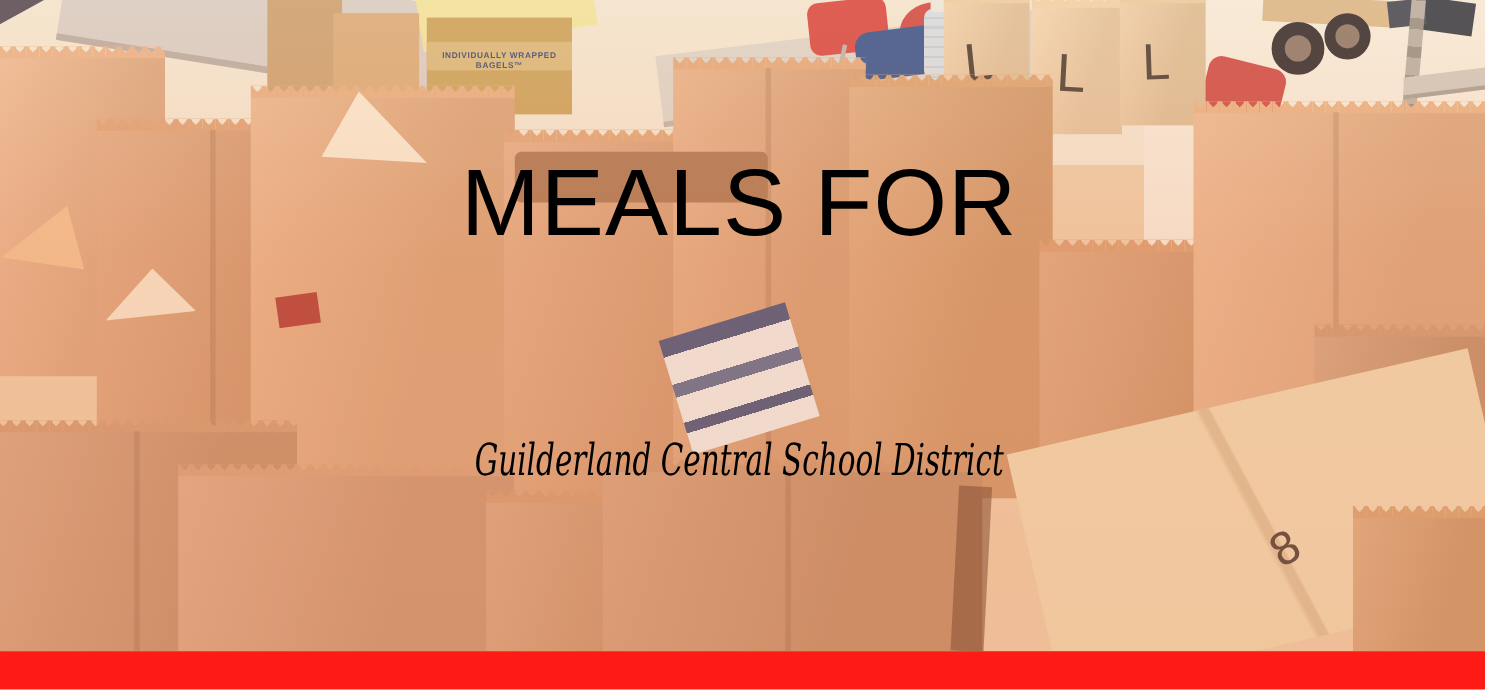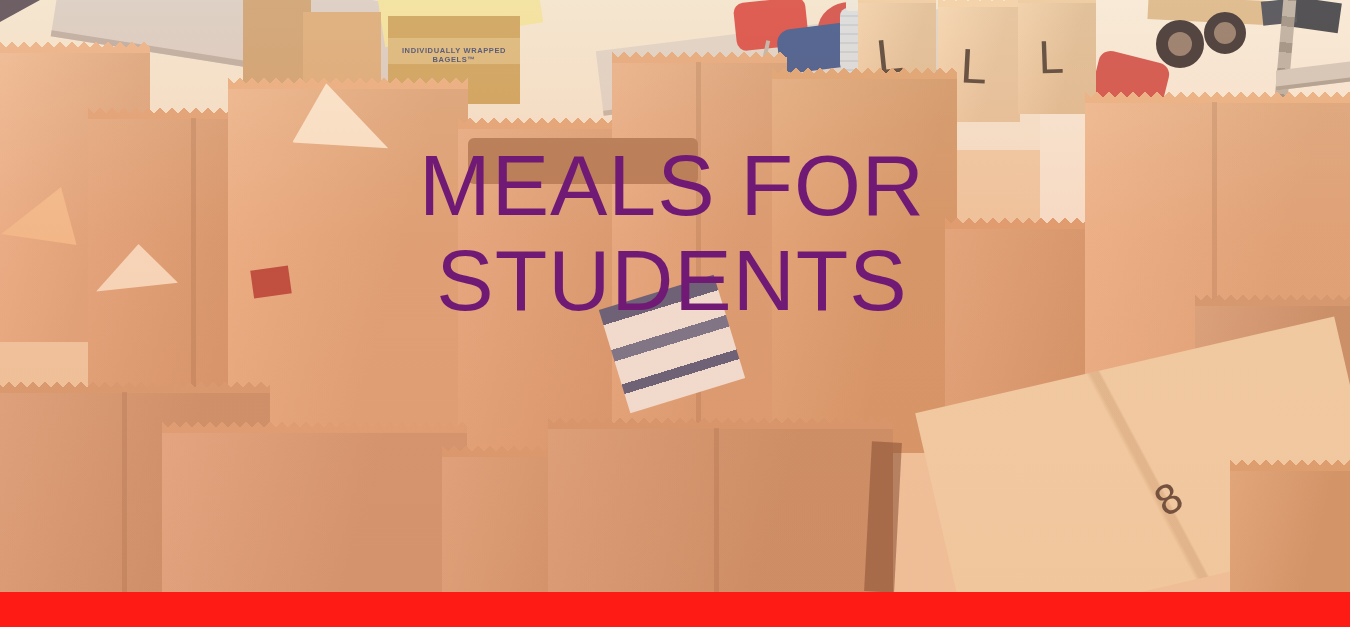--- a/index.html
+++ b/index.html
@@ -26,21 +26,21 @@
   .bag.seam::after {
     content:""; position:absolute; top:0; bottom:0; left:48%; width:5px;
     background:rgba(80,40,15,0.14);
   }
   .tint {
     position:absolute; inset:0 0 35px 0; z-index:5; pointer-events:none;
     background:linear-gradient(180deg, rgba(255,216,186,0.18), rgba(250,147,106,0.24) 40%, rgba(247,142,102,0.27));
   }
 
   
-  .textlayer { position:absolute; left:0; right:6px; z-index:6; text-align:center; color:#701a75; }
+  .textlayer { position:absolute; left:0; right:6px; z-index:6; text-align:center; color:#000000; }
   .title { top:138px; font-size:86px; line-height:95px; font-weight:400; letter-spacing:1px; }
   .subtitle-wrap { top:328px; height:72px; }
   .subtitle {
     display:inline-block; font-size:66px; line-height:66px; font-weight:700;
     transform:scaleX(0.61); transform-origin:50% 50%; white-space:nowrap;
   }
   .attribution-wrap { top:396px; height:52px; }
   .attribution {
     display:inline-block; font-family:"DejaVu Serif", serif; font-style:italic;
     font-size:40px; line-height:46px; transform:scaleX(0.67); transform-origin:50% 50%;
@@ -140,17 +140,19 @@
     <div class="bag" style="--c:#eedbb2;left:935px;top:362px;width:430px;height:225px;transform:rotate(-13deg);z-index:4;background-image:linear-gradient(75deg,transparent 48%,rgba(160,120,80,0.25) 49%,rgba(160,120,80,0.25) 50.5%,transparent 51%);">
       <span class="mark" style="left:215px;top:118px;font-size:40px;transform:rotate(-18deg);color:#463c30;">8</span>
     </div>
     <div class="bag zz" style="--c:#d5a270;left:1230px;top:470px;width:130px;height:122px;z-index:4;"></div>
   </div>
 
   <div class="tint"></div>
 
   <div class="abs textlayer title">
     <div>MEALS FOR</div>
-    <div>STUDENTS</div>
+  </div>
+  <div class="abs textlayer attribution-wrap">
+    <span class="attribution">Guilderland Central School District</span>
   </div>
 
   <div class="redbar"></div>
 </div>
 
 </body></html>

